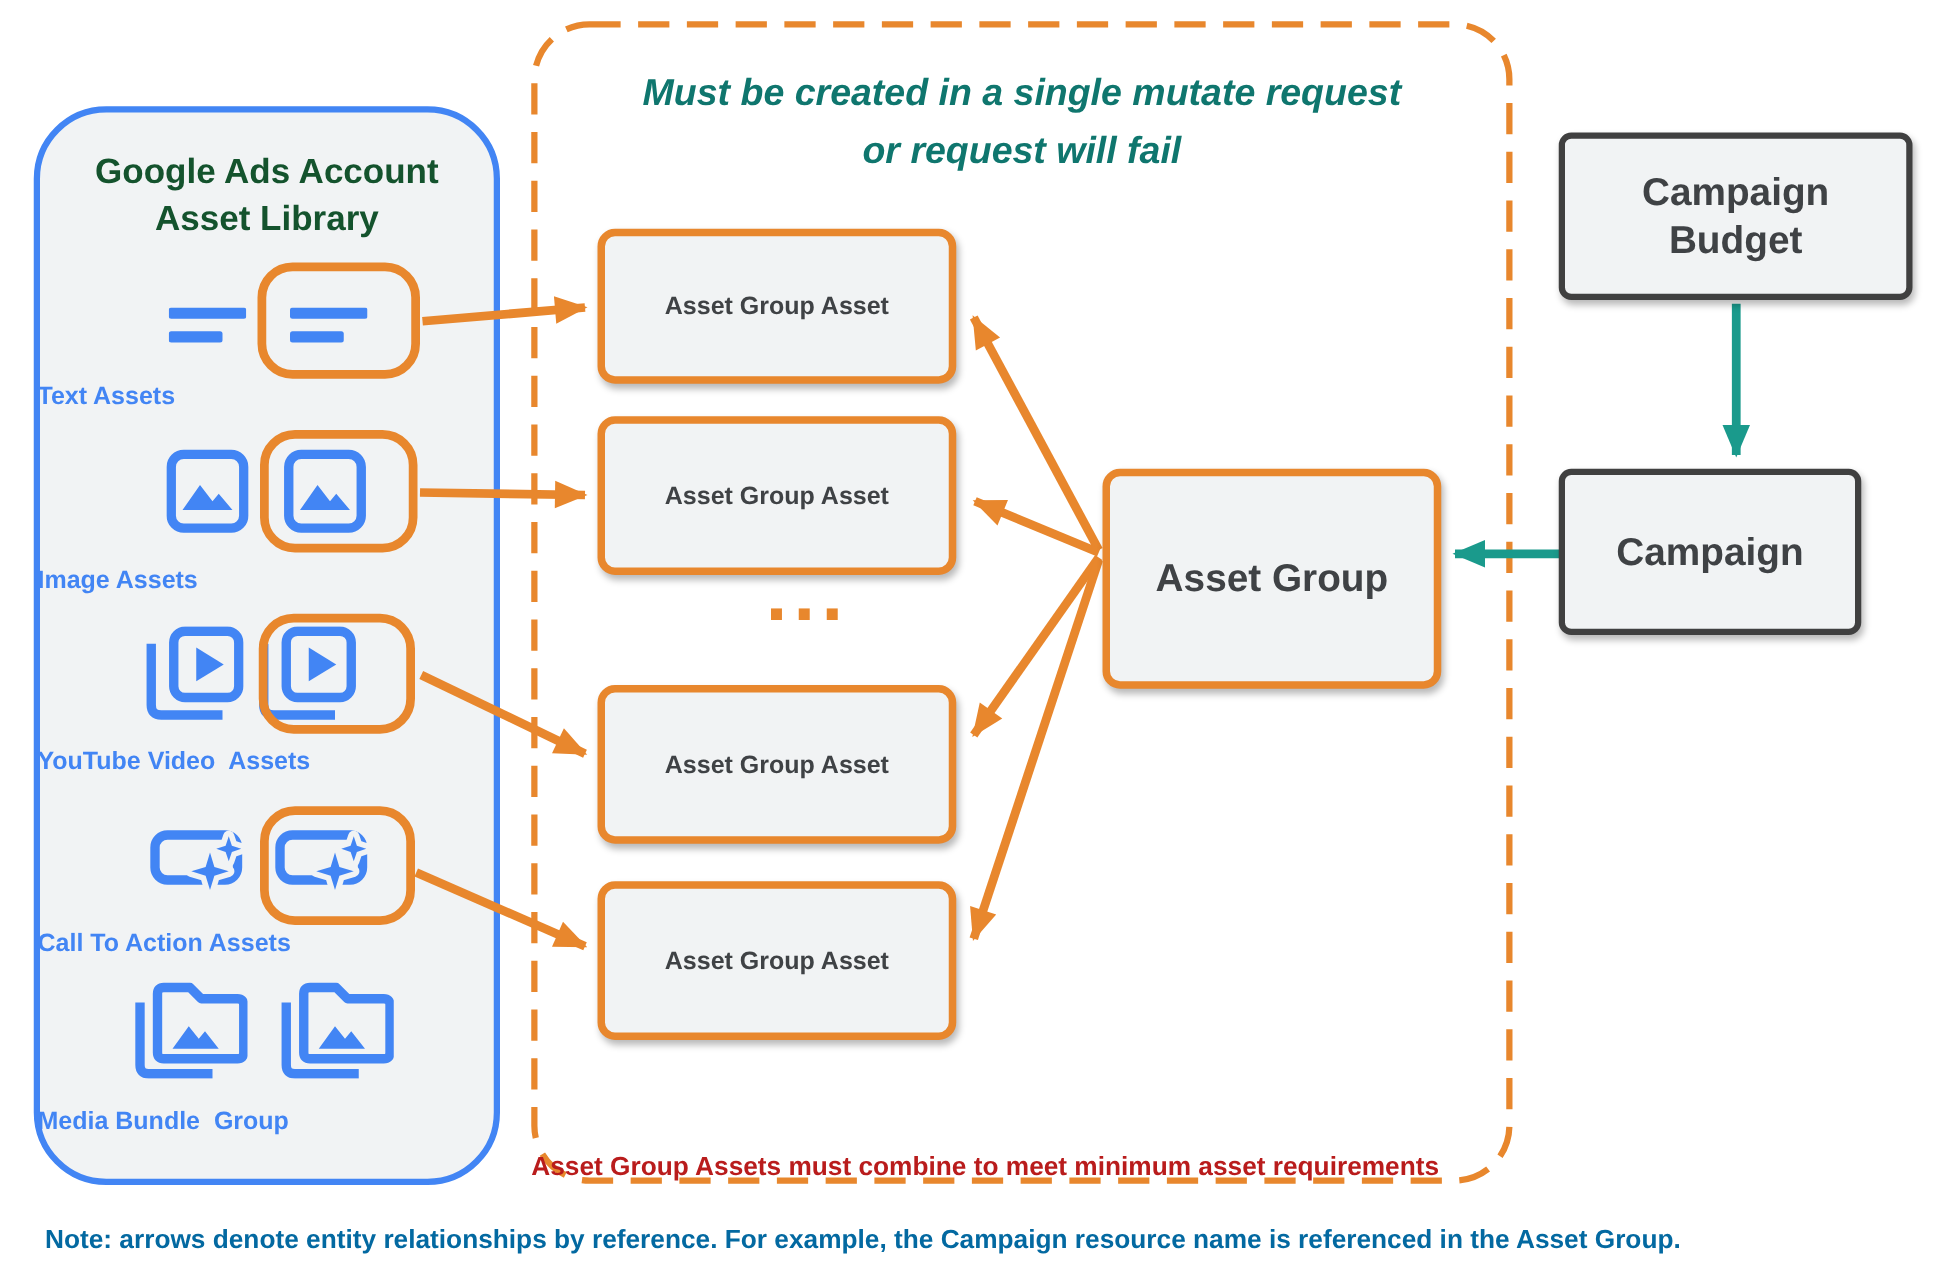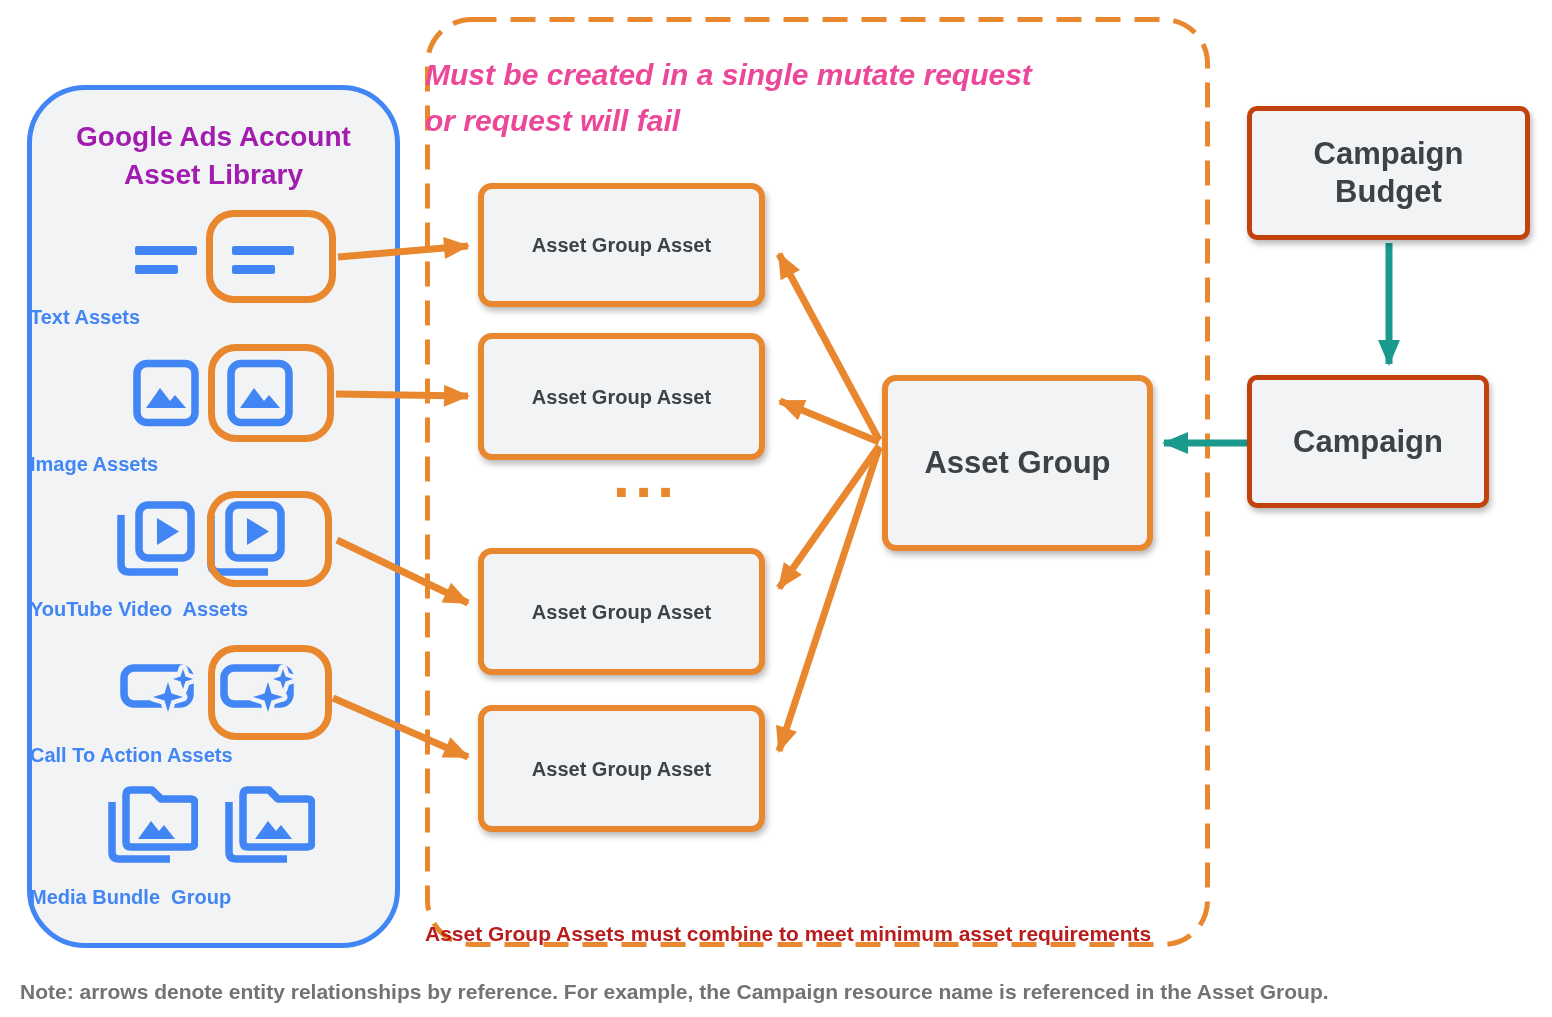--- a/index.html
+++ b/index.html
@@ -10,58 +10,58 @@
   .abs{position:absolute;}
   svg{display:block;}
 
   
   .lib-panel{
     left:27px;top:85px;width:373px;height:863px;box-sizing:border-box;
     background:#F1F3F4;border:5px solid #4285F4;border-radius:58px;
   }
   .lib-title{
     left:30px;top:118px;width:367px;text-align:center;
-    font-size:28px;font-weight:bold;color:#a21caf;line-height:38px;
+    font-size:28px;font-weight:bold;color:#14532d;line-height:38px;
   }
   .asset-label{
     left:30px;width:367px;
     font-size:20px;font-weight:bold;color:#4285F4;white-space:pre-wrap;
   }
   .hl-box{
     box-sizing:border-box;border:7px solid #E8872D;border-radius:28px;background:transparent;
   }
 
   
   .ebox{
     box-sizing:border-box;background:#F1F3F4;border-radius:14px;
     display:flex;align-items:center;justify-content:center;text-align:center;
     box-shadow:2px 4px 6px rgba(0,0,0,0.28);
   }
   .ebox.orange{border:6px solid #E8872D;}
-  .ebox.teal{border:5px solid #c2410c;border-radius:10px;}
+  .ebox.teal{border:5px solid #404040;border-radius:10px;}
   .ebox .lbl{
     font-weight:bold;color:#3F4245;font-size:20px;line-height:38px;width:220px;
   }
   .ebox .lbl.big{font-size:31px;width:240px;}
 
   .ellipsis{
     left:596px;top:446px;width:100px;text-align:center;
     font-size:62px;font-weight:bold;color:#E8872D;letter-spacing:5px;line-height:60px;
   }
   .mutate-title{
-    left:425px;top:52px;width:785px;
-    font-size:30px;font-weight:bold;font-style:italic;color:#ec4899;line-height:46px;
+    left:425px;top:52px;width:785px;text-align:center;
+    font-size:30px;font-weight:bold;font-style:italic;color:#0f766e;line-height:46px;
   }
   .footnote{
     left:425px;top:922px;width:785px;text-align:left;
     font-size:21px;font-weight:bold;color:#b91c1c;
   }
   .page-note{
-    left:20px;top:980px;width:1480px;
-    font-size:21px;font-weight:bold;color:#737373;
+    left:36px;top:980px;width:1480px;
+    font-size:21px;font-weight:bold;color:#0369a1;
   }
 </style>
 </head>
 <body>
 
 <div class="canvas">
 
   <svg class="abs" style="left:0;top:0" width="1552" height="1017">
     <rect x="427.5" y="19.5" width="780" height="925" rx="44" fill="#ffffff" stroke="#E8872D" stroke-width="5" stroke-dasharray="25 14"></rect>
   </svg>

